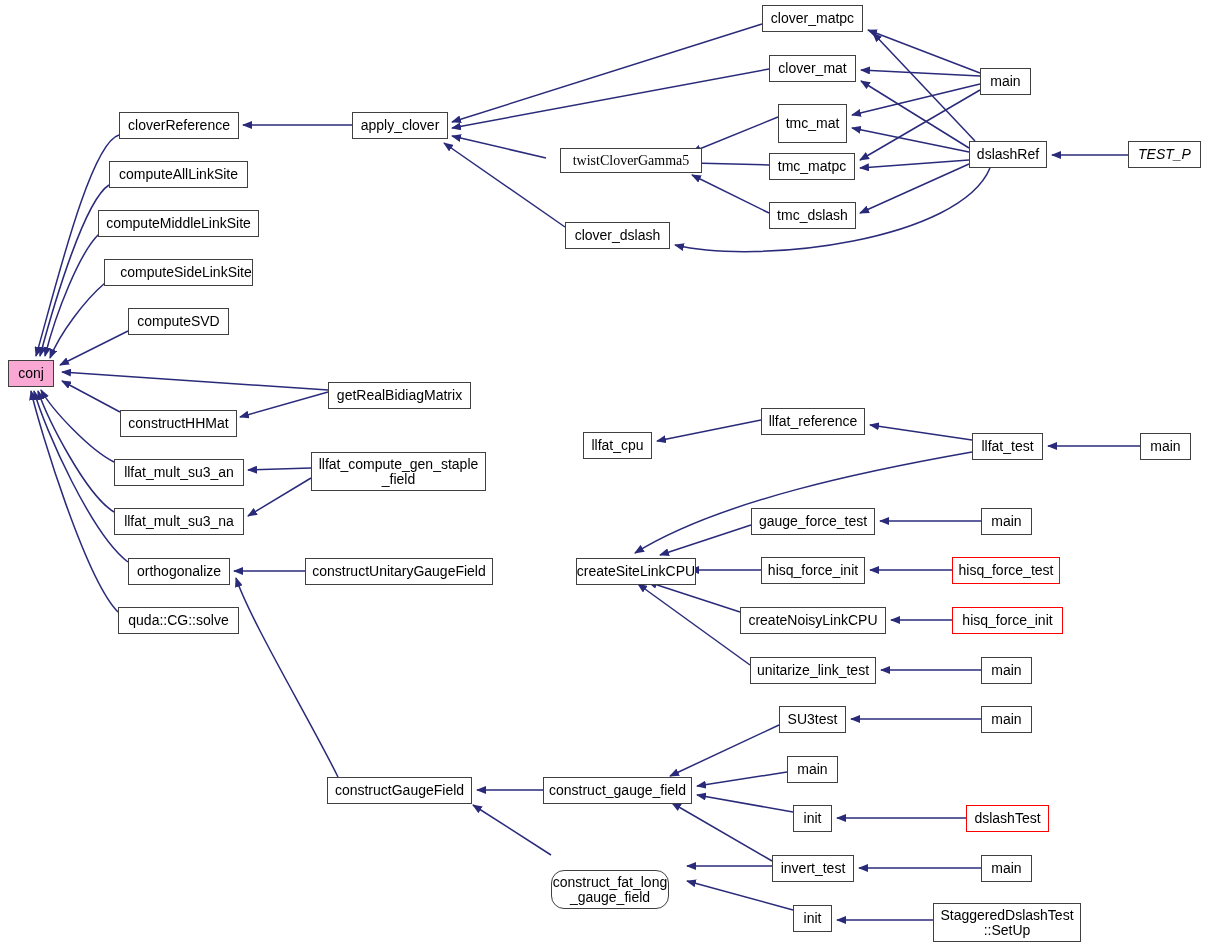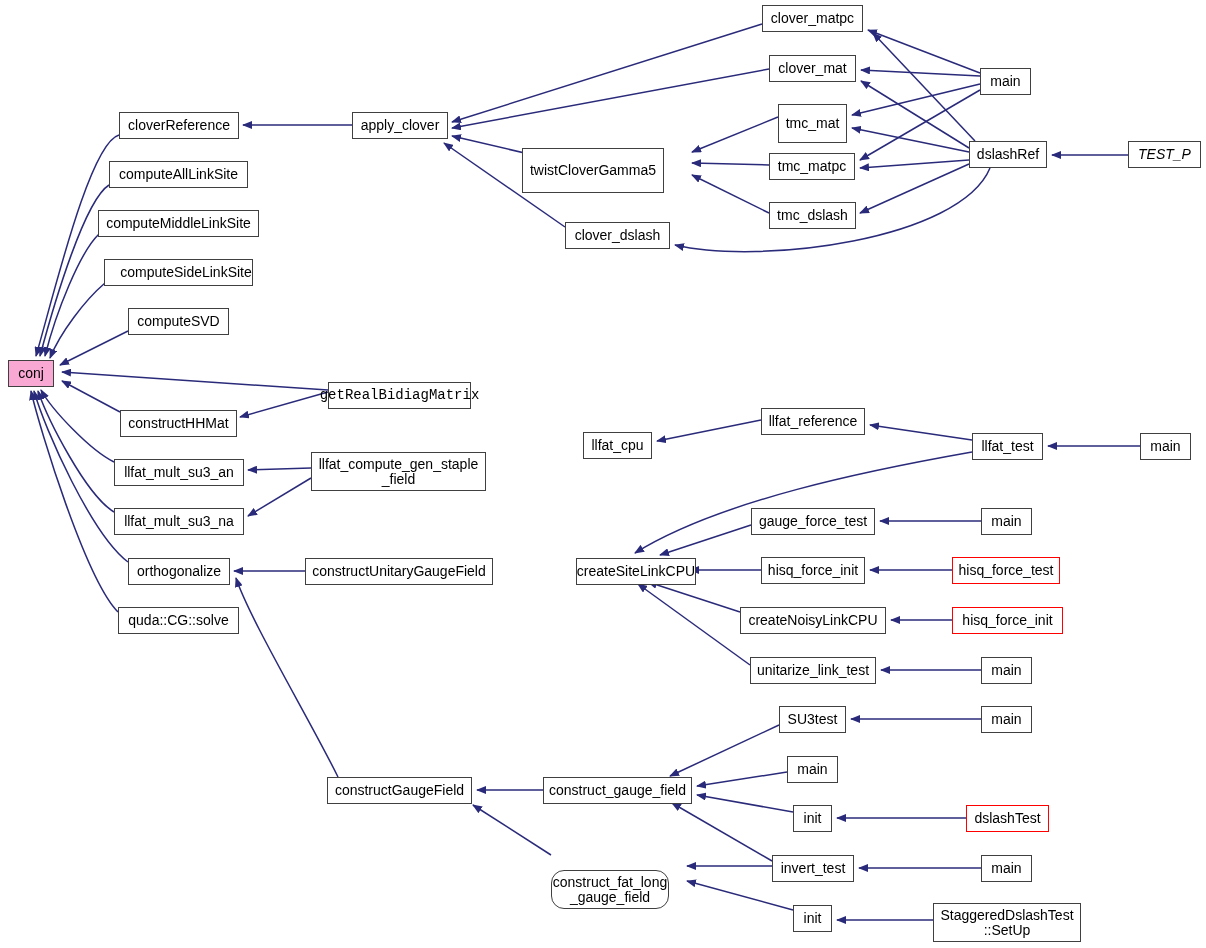--- a/index.html
+++ b/index.html
@@ -119,31 +119,31 @@
         <path d="M933,920 L837,920" marker-end="url(#arrow)"></path>
       </g>
   </svg>
   <div id="nodes">
       <div class="node highlight" style="left: 8px; top: 360px; width: 46px; height: 27px;">conj</div>
       <div class="node" style="left: 119px; top: 112px; width: 120px; height: 27px;">cloverReference</div>
       <div class="node" style="left: 109px; top: 161px; width: 139px; height: 27px;">computeAllLinkSite</div>
       <div class="node" style="left: 98px; top: 210px; width: 161px; height: 27px;">computeMiddleLinkSite</div>
       <div class="node" style="left: 104px; top: 259px; width: 149px; height: 27px; padding-left: 15px;">computeSideLinkSite</div>
       <div class="node" style="left: 128px; top: 308px; width: 101px; height: 27px;">computeSVD</div>
-      <div class="node" style="left: 328px; top: 382px; width: 143px; height: 27px; font-family: Liberation Mono, monospace;">getRealBidiagMatrix</div>
+      <div class="node" style="left: 328px; top: 382px; width: 143px; height: 27px;">getRealBidiagMatrix</div>
       <div class="node" style="left: 120px; top: 410px; width: 117px; height: 27px;">constructHHMat</div>
       <div class="node" style="left: 114px; top: 459px; width: 130px; height: 27px;">llfat_mult_su3_an</div>
       <div class="node" style="left: 311px; top: 452px; width: 175px; height: 39px;">llfat_compute_gen_staple
 _field</div>
       <div class="node" style="left: 114px; top: 508px; width: 130px; height: 27px;">llfat_mult_su3_na</div>
       <div class="node" style="left: 128px; top: 558px; width: 102px; height: 27px;">orthogonalize</div>
       <div class="node" style="left: 305px; top: 558px; width: 188px; height: 27px;">constructUnitaryGaugeField</div>
       <div class="node" style="left: 118px; top: 607px; width: 121px; height: 27px;">quda::CG::solve</div>
       <div class="node" style="left: 352px; top: 112px; width: 96px; height: 27px;">apply_clover</div>
-      <div class="node" style="left: 522px; top: 148px; width: 142px; height: 45px;">twistCloverGamma5</div>
+      <div class="node" style="left: 560px; top: 148px; width: 142px; height: 25px; font-family: Liberation Serif, serif;">twistCloverGamma5</div>
       <div class="node" style="left: 565px; top: 222px; width: 105px; height: 27px;">clover_dslash</div>
       <div class="node" style="left: 762px; top: 5px; width: 101px; height: 27px;">clover_matpc</div>
       <div class="node" style="left: 769px; top: 55px; width: 87px; height: 27px;">clover_mat</div>
       <div class="node" style="left: 778px; top: 104px; width: 69px; height: 39px;">tmc_mat</div>
       <div class="node" style="left: 769px; top: 153px; width: 86px; height: 27px;">tmc_matpc</div>
       <div class="node" style="left: 769px; top: 202px; width: 87px; height: 27px;">tmc_dslash</div>
       <div class="node" style="left: 980px; top: 68px; width: 51px; height: 27px;">main</div>
       <div class="node" style="left: 969px; top: 141px; width: 78px; height: 27px;">dslashRef</div>
       <div class="node" style="left: 1128px; top: 141px; width: 73px; height: 27px; font-style: italic;">TEST_P</div>
       <div class="node" style="left: 761px; top: 408px; width: 104px; height: 27px;">llfat_reference</div>

